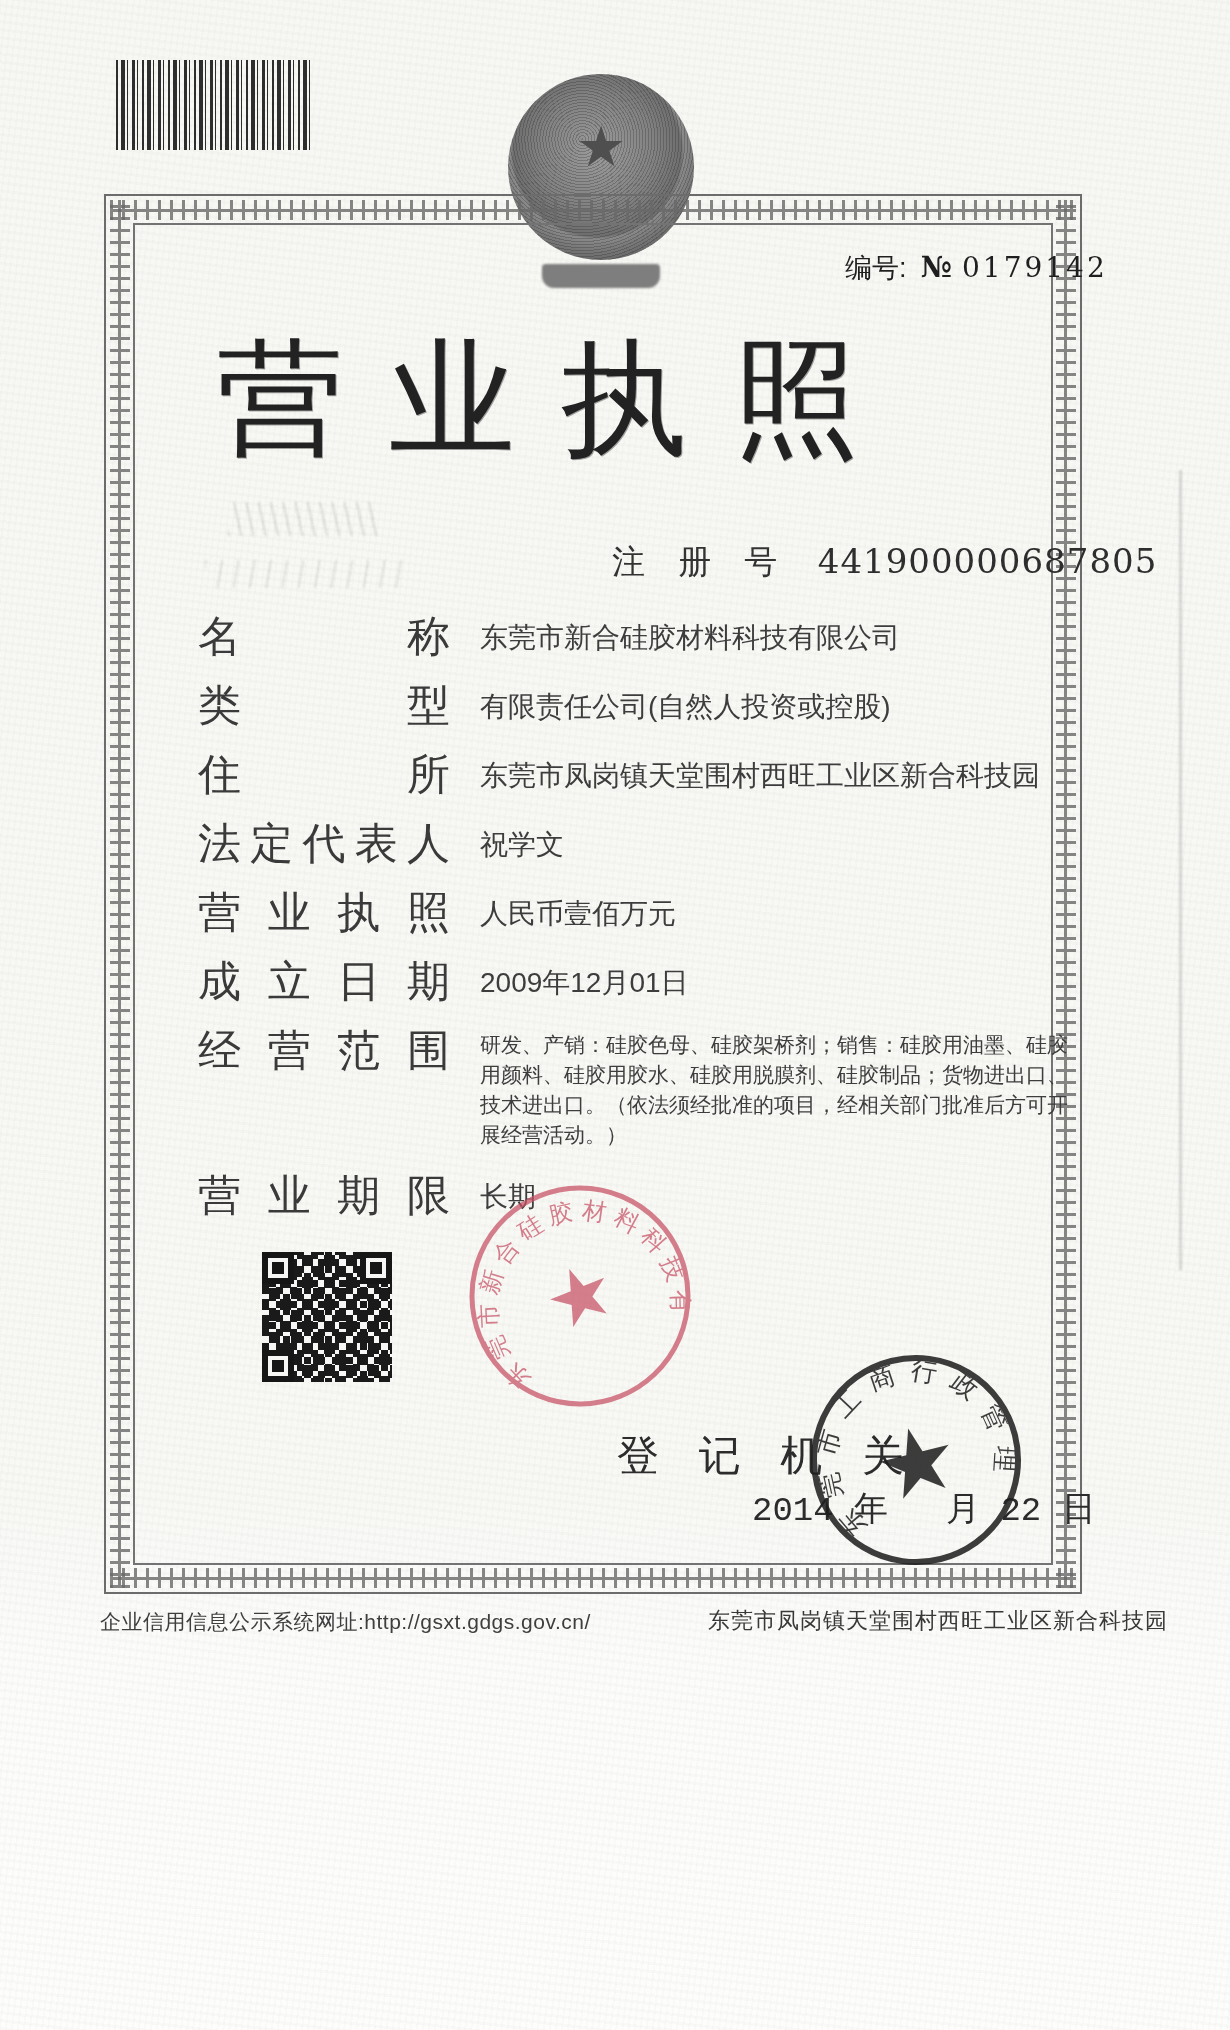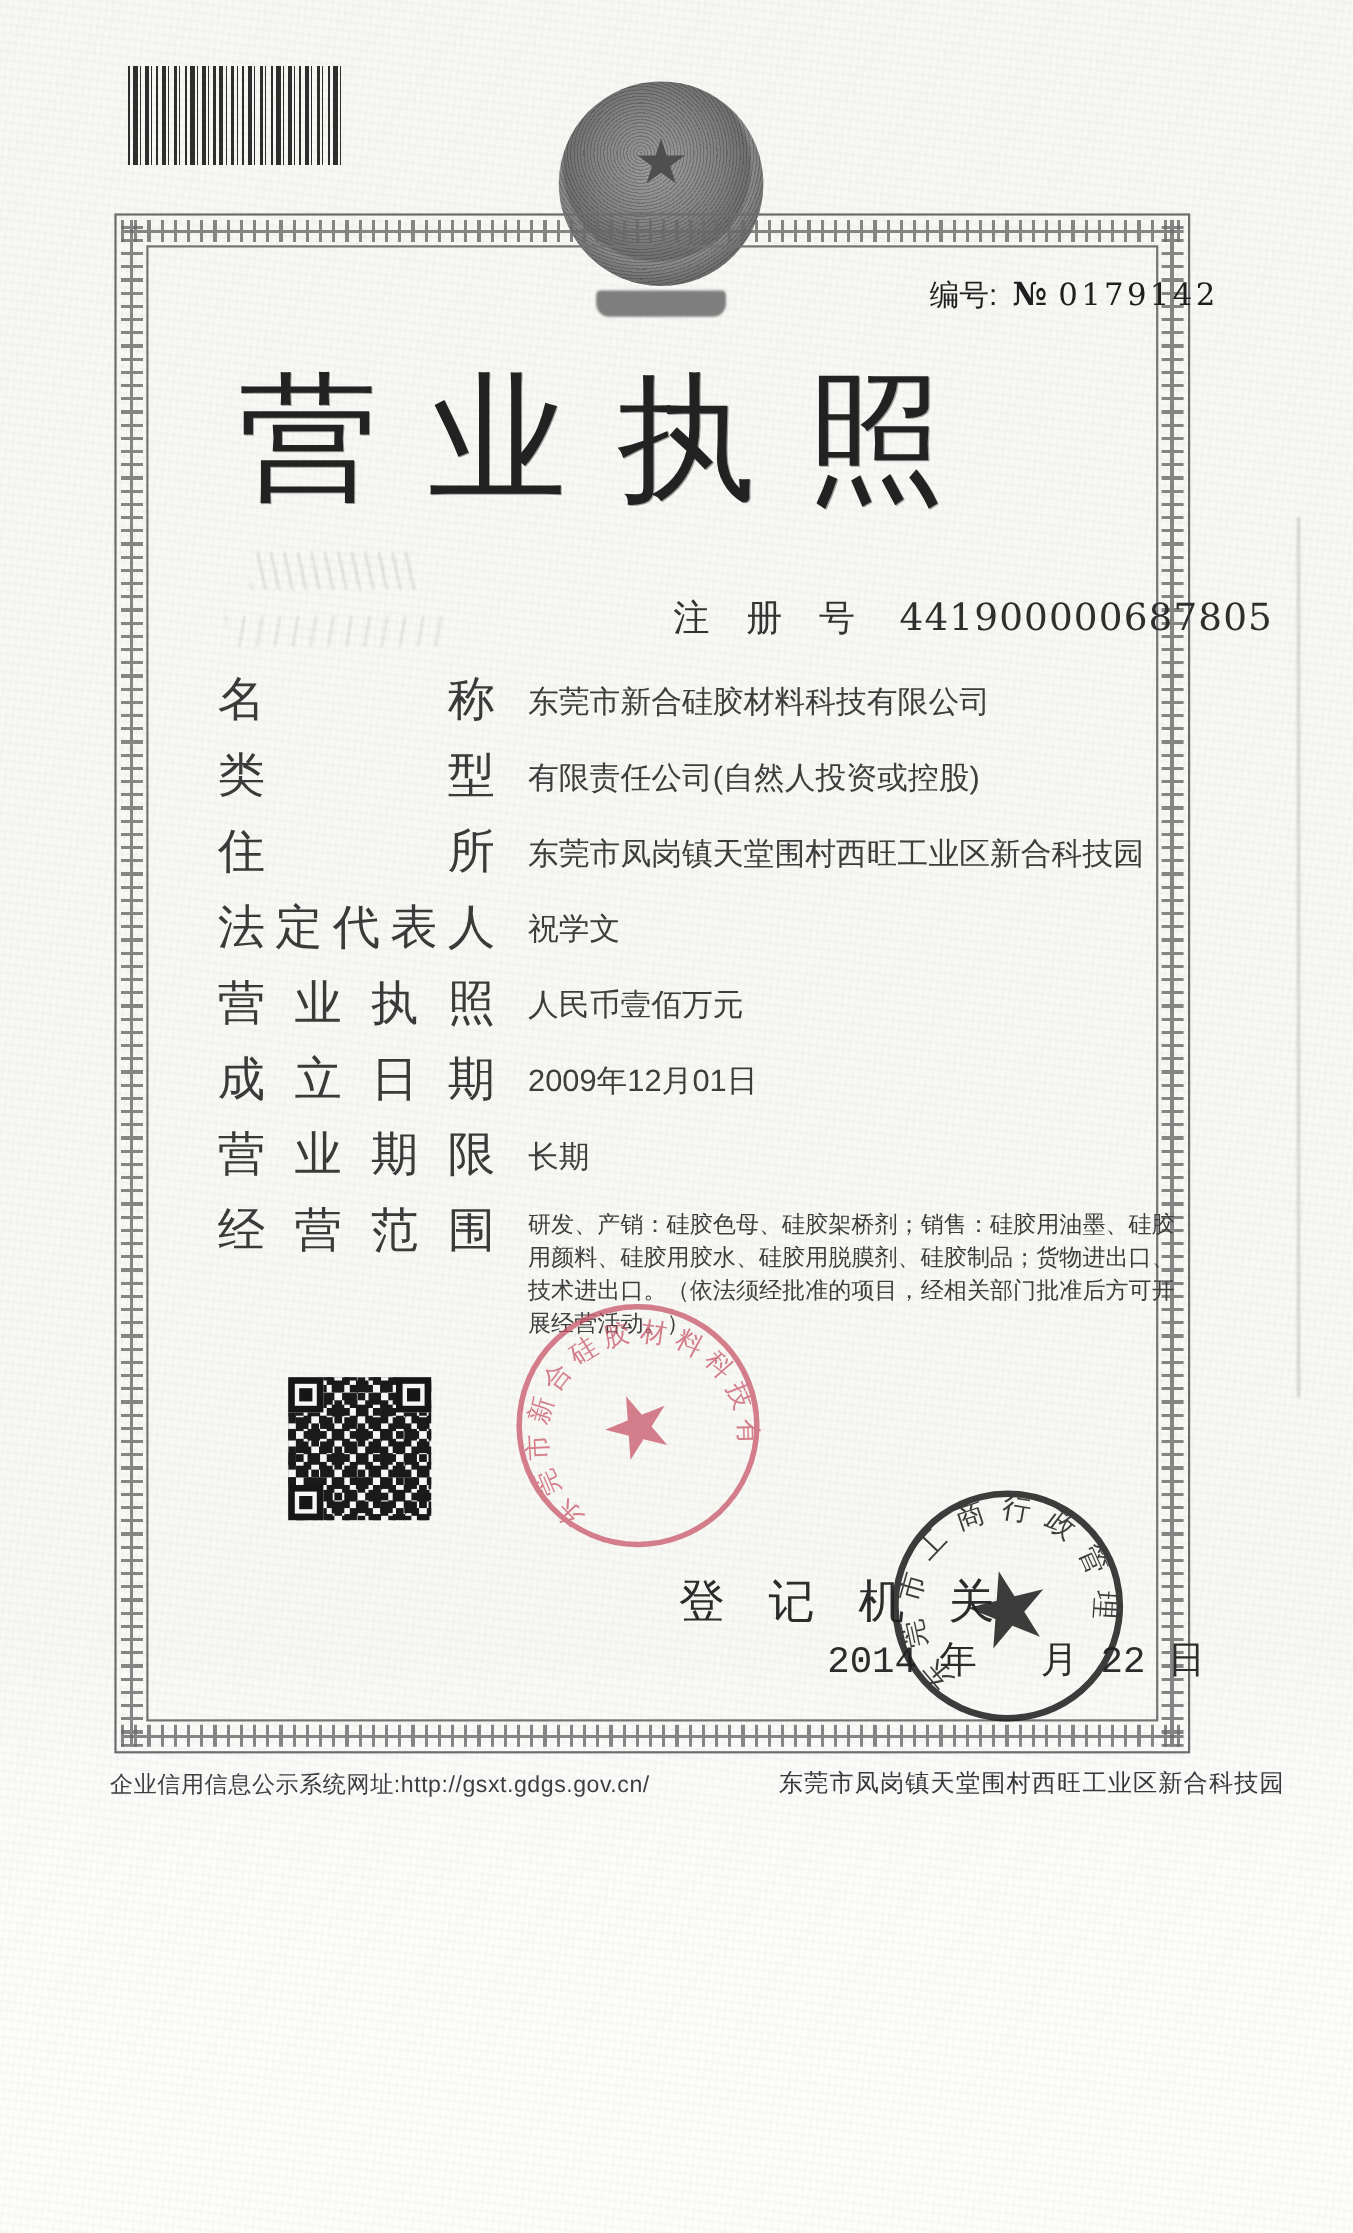--- a/index.html
+++ b/index.html
@@ -137,27 +137,27 @@
       <div class="fvalue">祝学文</div>
     </div>
     <div class="frow">
       <div class="flabel">营业执照</div>
       <div class="fvalue">人民币壹佰万元</div>
     </div>
     <div class="frow">
       <div class="flabel">成立日期</div>
       <div class="fvalue">2009年12月01日</div>
     </div>
-    <div class="frow">
-      <div class="flabel">营业期限</div>
-      <div class="fvalue">长期</div>
-    </div>
     <div class="frow scope">
       <div class="flabel">经营范围</div>
       <div class="fvalue">研发、产销：硅胶色母、硅胶架桥剂；销售：硅胶用油墨、硅胶用颜料、硅胶用胶水、硅胶用脱膜剂、硅胶制品；货物进出口、技术进出口。（依法须经批准的项目，经相关部门批准后方可开展经营活动。）</div>
+    </div>
+    <div class="frow">
+      <div class="flabel">营业期限</div>
+      <div class="fvalue">长期</div>
     </div>
   </div>
 
   <div class="qr">
     <div class="finder tl"></div>
     <div class="finder tr"></div>
     <div class="finder bl"></div>
   </div>
 
   <div class="registrar">登 记 机 关</div>

